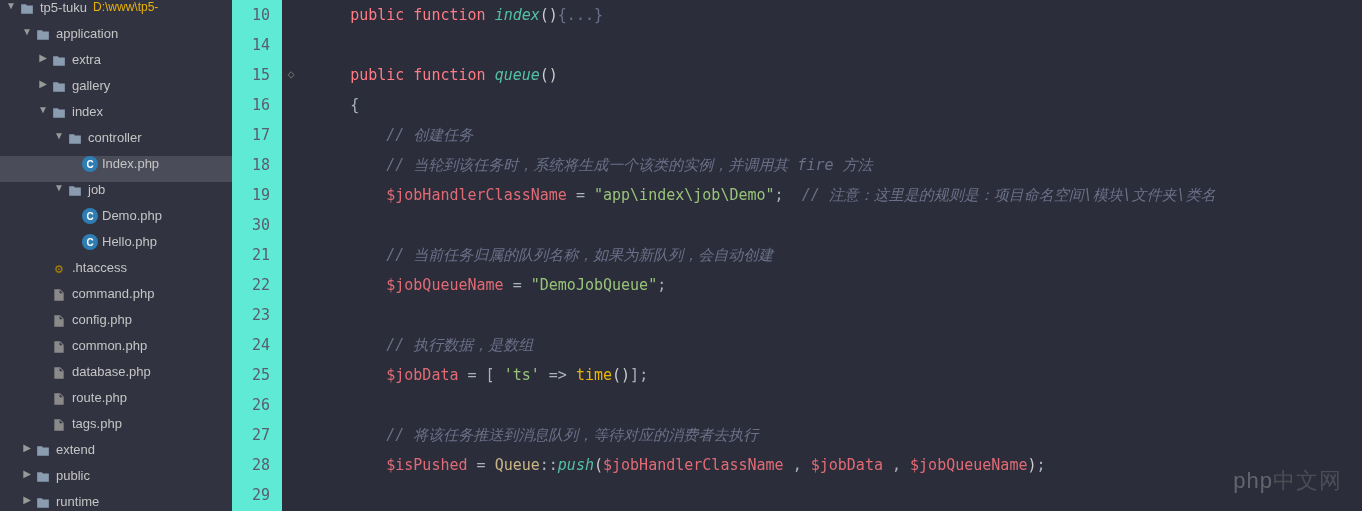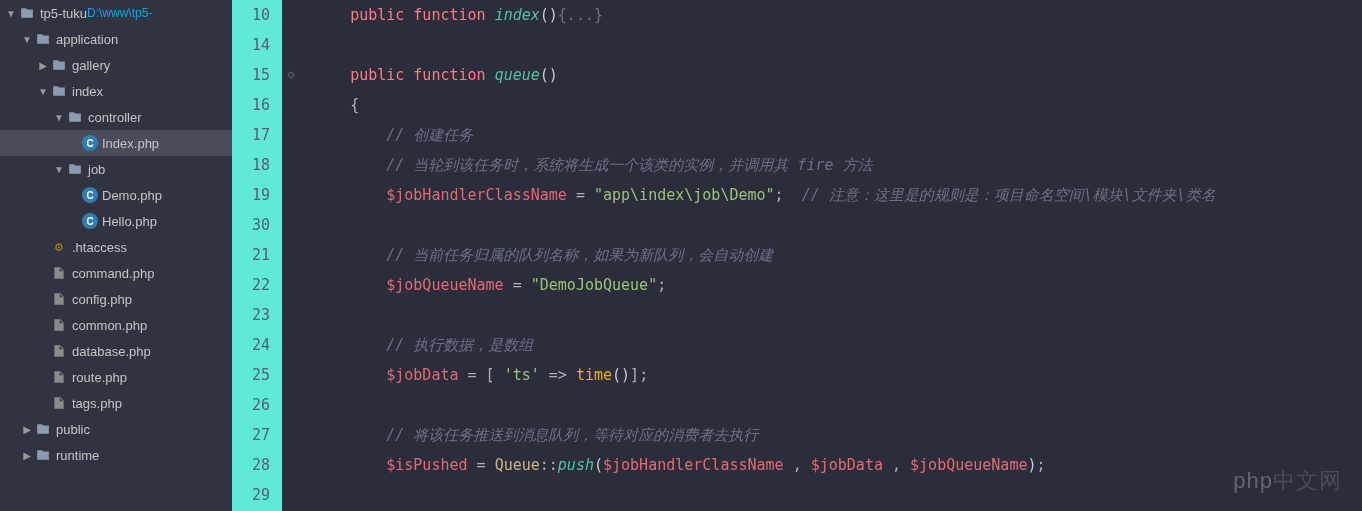--- a/index.html
+++ b/index.html
@@ -17,21 +17,20 @@
   width: 232px;
   background: #313341;
   color: #b0b0b0;
   font-family: -apple-system, 'Segoe UI', sans-serif;
   font-size: 13px;
   overflow: hidden;
   flex-shrink: 0;
 }
 .tree-item {
   display: flex;
-  align-items: center;
   height: 26px;
   padding: 0 4px;
   cursor: pointer;
   white-space: nowrap;
 }
 .tree-item.selected { background: #4a4c5a; }
 .arrow {
   width: 14px;
   display: inline-block;
   color: #999;
@@ -57,21 +56,21 @@
   color: #fff;
   border-radius: 50%;
   width: 16px;
   height: 16px;
   font-size: 10px;
   font-weight: bold;
 }
 .file-icon { color: #8a8a8a; font-size: 13px; }
 .special-icon { color: #b58900; font-size: 11px; }
 .tree-label { color: #c5c5c5; }
-.tree-path { color: #0ea5e9; font-size: 12px; }
+.tree-path { color: #eab308; margin-left: 6px; font-size: 12px; }
 .ind { display: inline-block; }
 .i0 { width: 0; } .i1 { width: 16px; } .i2 { width: 32px; }
 .i3 { width: 48px; } .i4 { width: 64px; }
 
 .editor {
   flex: 1;
   display: flex;
   background: #2b2d3a;
   font-size: 15px;
   overflow: hidden;
@@ -153,20 +152,30 @@
         <span class="tree-label">application</span>
       </div>
       <div class="tree-item">
         <span class="ind i2"></span>
         <span class="arrow right"></span>
         <span class="icon folder-icon">
           <svg viewBox="0 0 24 24" fill="currentColor">
             <path d="M10 4H2v16h20V6H12l-2-2z"></path>
           </svg>
         </span>
+        <span class="tree-label">extra</span>
+      </div>
+      <div class="tree-item">
+        <span class="ind i2"></span>
+        <span class="arrow right"></span>
+        <span class="icon folder-icon">
+          <svg viewBox="0 0 24 24" fill="currentColor">
+            <path d="M10 4H2v16h20V6H12l-2-2z"></path>
+          </svg>
+        </span>
         <span class="tree-label">gallery</span>
       </div>
       <div class="tree-item">
         <span class="ind i2"></span>
         <span class="arrow down"></span>
         <span class="icon folder-icon">
           <svg viewBox="0 0 24 24" fill="currentColor">
             <path d="M10 4H2v16h20V6H12l-2-2z"></path>
           </svg>
         </span>
@@ -268,20 +277,30 @@
       </div>
       <div class="tree-item">
         <span class="ind i2"></span>
         <span class="arrow none"></span>
         <span class="icon file-icon">
           <svg viewBox="0 0 24 24" fill="currentColor" width="14" height="14">
             <path d="M14 2H4v20h16V8l-6-6zM13 9V3.5L18.5 9H13z"></path>
           </svg>
         </span>
         <span class="tree-label">tags.php</span>
+      </div>
+      <div class="tree-item">
+        <span class="ind i1"></span>
+        <span class="arrow right"></span>
+        <span class="icon folder-icon">
+          <svg viewBox="0 0 24 24" fill="currentColor">
+            <path d="M10 4H2v16h20V6H12l-2-2z"></path>
+          </svg>
+        </span>
+        <span class="tree-label">extend</span>
       </div>
       <div class="tree-item">
         <span class="ind i1"></span>
         <span class="arrow right"></span>
         <span class="icon folder-icon">
           <svg viewBox="0 0 24 24" fill="currentColor">
             <path d="M10 4H2v16h20V6H12l-2-2z"></path>
           </svg>
         </span>
         <span class="tree-label">public</span>

